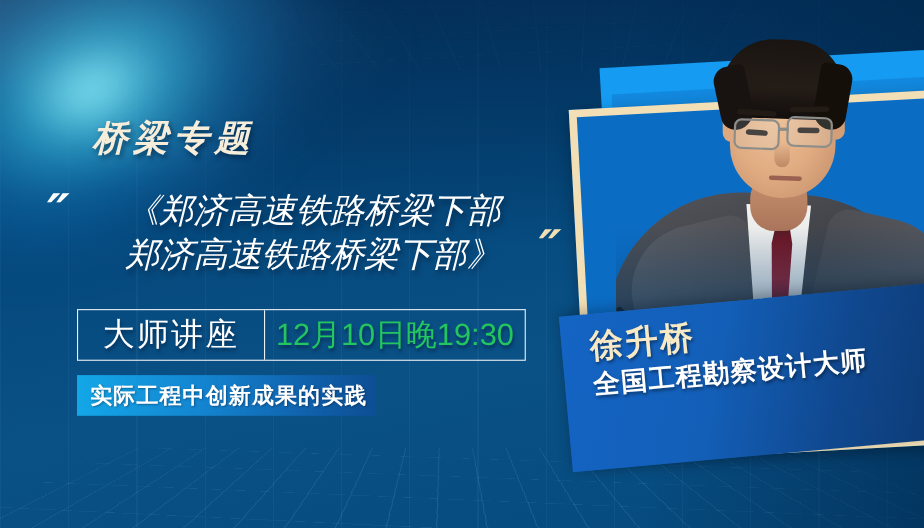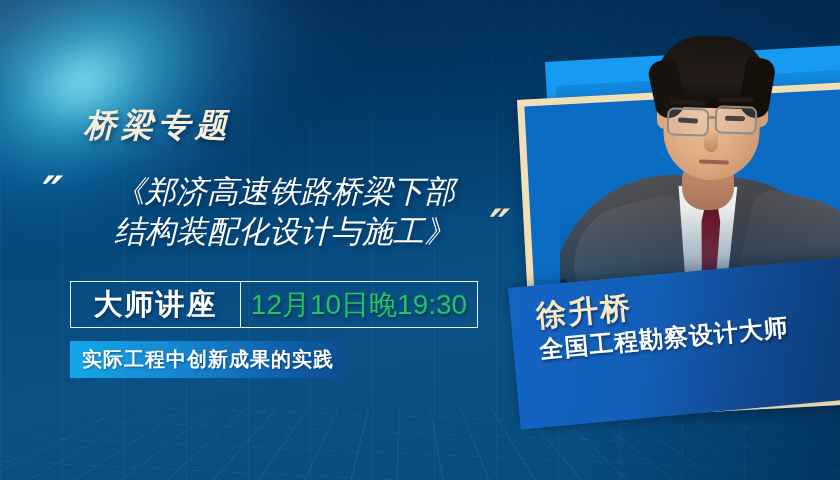--- a/index.html
+++ b/index.html
@@ -154,21 +154,21 @@
   .subtitle{position:absolute;left:86px;top:172px;width:400px;
     font-size:31px;font-weight:normal;font-style:italic;color:#ffffff;
     line-height:1.30;letter-spacing:0px;
     text-shadow:2px 3px 5px rgba(0,20,45,.5);margin-left:28px;}
   .subtitle span{display:block;}
 
   .datebox{position:absolute;left:70px;top:281px;width:408px;height:47px;
     border:1.6px solid rgba(255,255,255,.92);display:flex;align-items:stretch;}
   .db-left{flex:0 0 170px;display:flex;align-items:center;justify-content:center;
     border-right:1.6px solid rgba(255,255,255,.92);
-    font-size:29px;font-weight:bold;color:#ffffff;letter-spacing:2px;
+    font-size:29px;font-weight:normal;color:#ffffff;letter-spacing:2px;
     text-shadow:1px 2px 3px rgba(0,20,45,.5);}
   .db-right{flex:1;display:flex;align-items:center;justify-content:center;
     font-size:28px;color:#22c55e;letter-spacing:0px;
     text-shadow:1px 2px 3px rgba(0,20,45,.5);}
 
   .ribbon{position:absolute;left:70px;top:341px;width:272px;height:37px;
     background:linear-gradient(90deg,#13a7e8 0%,#1484d0 42%,#1060ab 78%,#0d4e93 100%);
     display:flex;align-items:center;padding-left:12px;}
   .ribbon span{font-size:20px;font-weight:bold;color:#ffffff;letter-spacing:1px;
     text-shadow:1px 1px 2px rgba(0,20,45,.4);}
@@ -227,21 +227,21 @@
     <div class="np-role">全国工程勘察设计大师</div>
   </div>
 
   <div class="title">桥梁专题</div>
 
   <div class="quote-open">″</div>
   <div class="quote-close">″</div>
 
   <div class="subtitle">
     <span>《郑济高速铁路桥梁下部</span>
-    <span>结构装配化设计与施工》</span>
+    <span>郑济高速铁路桥梁下部》</span>
   </div>
 
   <div class="datebox">
     <div class="db-left">大师讲座</div>
     <div class="db-right">12月10日晚19:30</div>
   </div>
 
   <div class="ribbon">
     <span>实际工程中创新成果的实践</span>
   </div>

